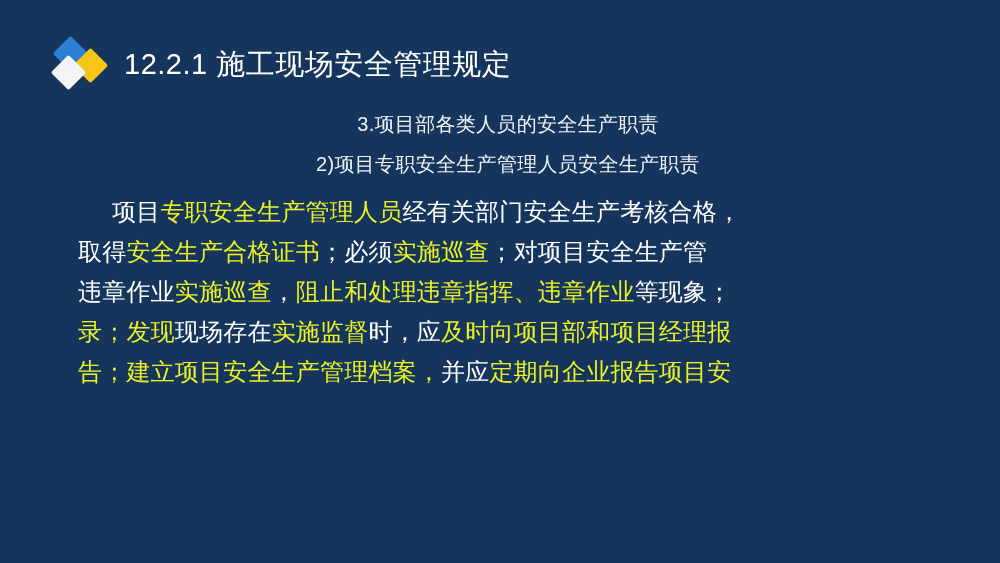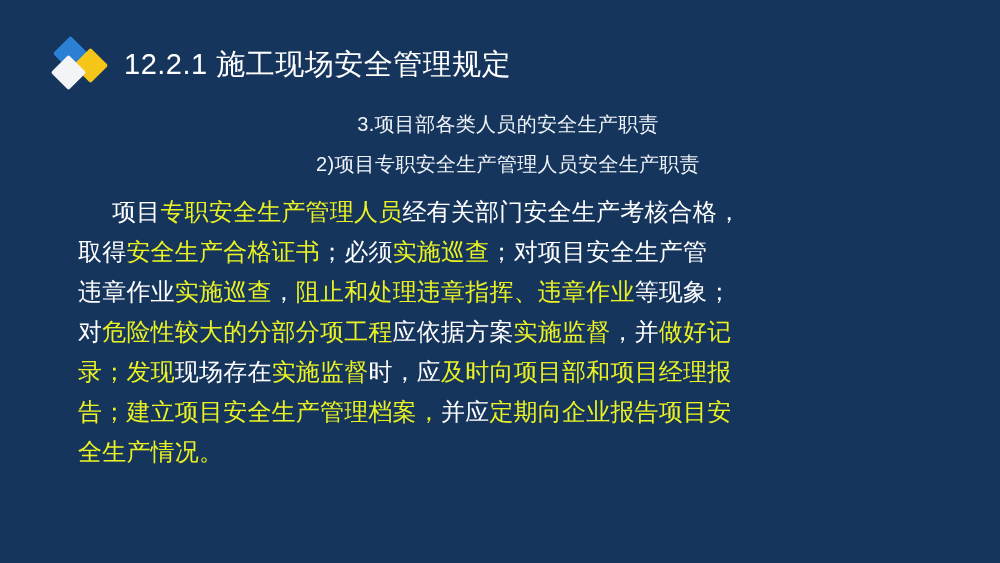--- a/index.html
+++ b/index.html
@@ -124,20 +124,18 @@
     <div class="title-text">12.2.1 施工现场安全管理规定</div>
   </div>
 
   <div class="body-block">
     <div class="lead-line">3.项目部各类人员的安全生产职责</div>
     <div class="lead-line">2)项目专职安全生产管理人员安全生产职责</div>
     <div class="para" id="paragraph">
         <div class="line indent"><span class="wt">项目</span><span class="hl">专职安全生产管理人员</span><span class="wt">经有关部门安全生产考核合格，</span></div>
         <div class="line"><span class="wt">取得</span><span class="hl">安全生产合格证书</span><span class="wt">；必须</span><span class="hl">实施巡查</span><span class="wt">；对项目安全生产管</span></div>
         <div class="line"><span class="wt">违章作业</span><span class="hl">实施巡查</span><span class="wt">，</span><span class="hl">阻止和处理违章指挥、违章作业</span><span class="wt">等现象；</span></div>
-        <div class="line"><span class="wt">对</span><span class="hl">危险性较大的分部分项工程</span><span class="wt">应依据方案</span><span class="hl">实施监督</span><span class="wt">，并</span><span class="hl">做好记</span></div>
         <div class="line"><span class="hl">录；发现</span><span class="wt">现场存在</span><span class="hl">实施监督</span><span class="wt">时，应</span><span class="hl">及时向项目部和项目经理报</span></div>
         <div class="line"><span class="hl">告；建立项目安全生产管理档案，</span><span class="wt">并应</span><span class="hl">定期向企业报告项目安</span></div>
-        <div class="line"><span class="hl">全生产情况。</span></div>
       </div>
   </div>
 
 </div>
 
 </body></html>

